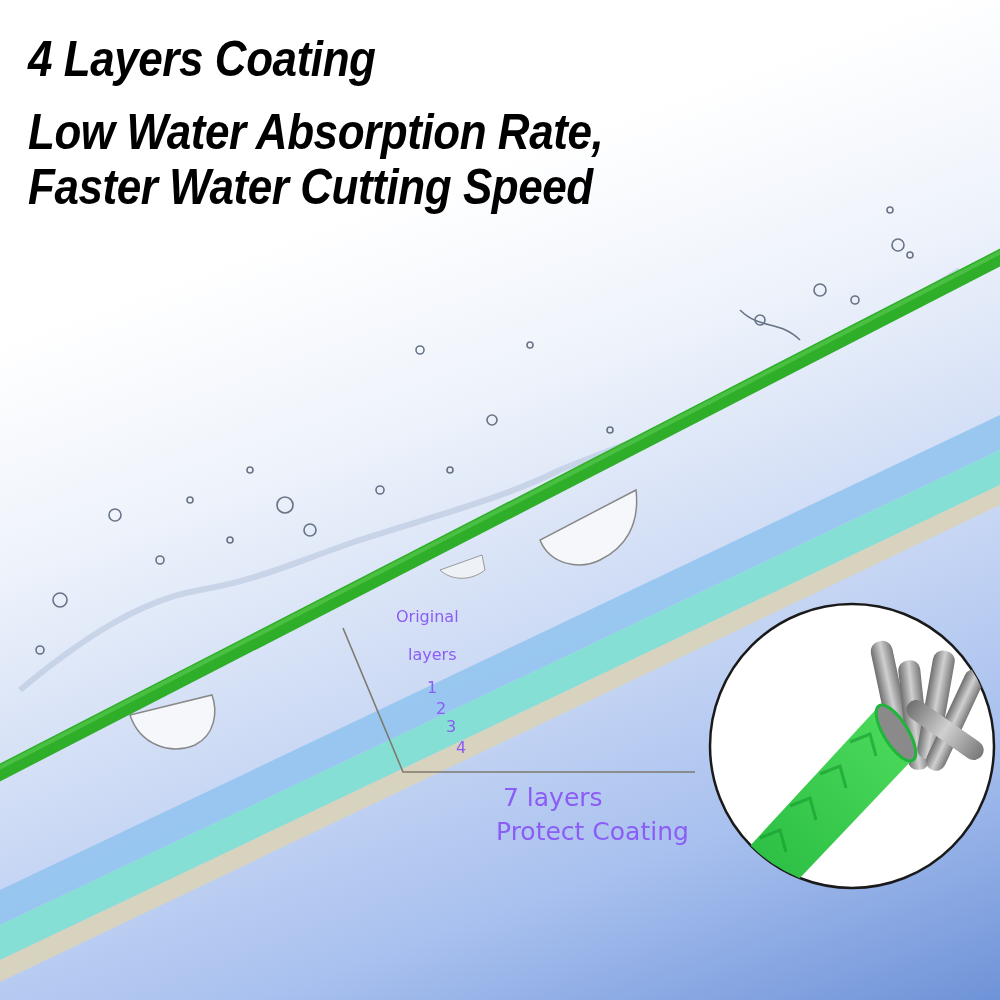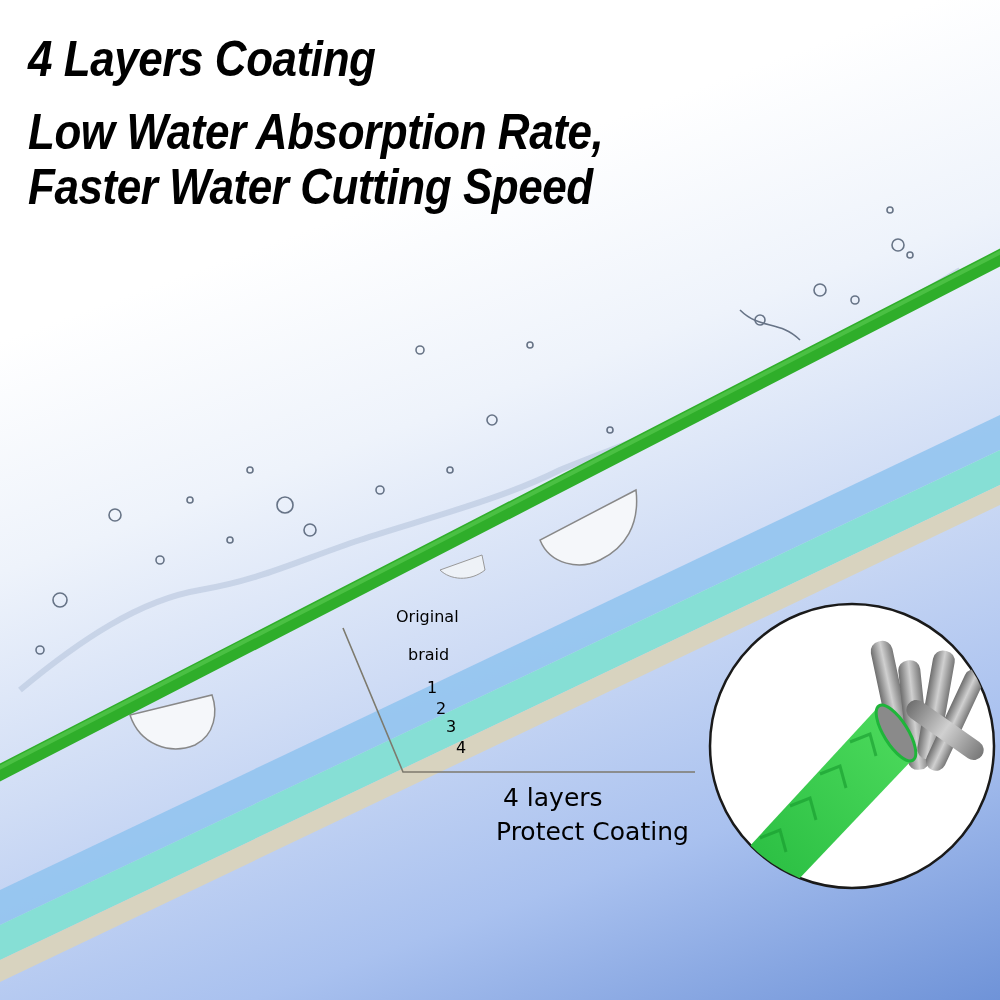--- a/index.html
+++ b/index.html
@@ -5,21 +5,21 @@
   html,body{margin:0;padding:0;}
   body{width:1000px;height:1000px;overflow:hidden;position:relative;
     background:linear-gradient(160deg,#ffffff 0%,#ffffff 25%,#eef3fb 42%,#cfdcf5 60%,#a9c1ef 80%,#6f93d8 100%);
     font-family:"Liberation Sans",sans-serif;}
   .scene{position:absolute;left:0;top:0;width:1000px;height:1000px;}
   .headline{position:absolute;left:28px;margin:0;font-family:"Liberation Sans",sans-serif;font-weight:bold;
     font-style:italic;color:#000;letter-spacing:-0.5px;transform:scaleX(0.88);transform-origin:left center;white-space:nowrap;}
   .h1{top:30px;font-size:50px;}
   .h2{top:103px;font-size:50px;}
   .h3{top:158px;font-size:50px;}
-  .label{position:absolute;color:#000000;font-family:"DejaVu Sans",sans-serif;white-space:nowrap;}
+  .label{position:absolute;color:#8b5cf6;font-family:"DejaVu Sans",sans-serif;white-space:nowrap;}
   .lbl-orig{left:396px;top:607px;font-size:16px;}
   .lbl-braid{left:408px;top:645px;font-size:16px;}
   .n1{left:427px;top:678px;font-size:16px;}
   .n2{left:436px;top:699px;font-size:16px;}
   .n3{left:446px;top:717px;font-size:16px;}
   .n4{left:456px;top:738px;font-size:16px;}
   .cap1{left:503px;top:783px;font-size:25px;}
   .cap2{left:452px;top:817px;font-size:25px;margin-left:44px;}
 </style>
 </head>
@@ -113,19 +113,19 @@
       </g>
     </g>
   </g>
 </svg>
 
 <h1 class="headline h1">4 Layers Coating</h1>
 <h2 class="headline h2">Low Water Absorption Rate,</h2>
 <h2 class="headline h3">Faster Water Cutting Speed</h2>
 
 <div class="label lbl-orig">Original</div>
-<div class="label lbl-braid">braid</div>
+<div class="label lbl-braid">layers</div>
 <div class="label n1">1</div>
 <div class="label n2">2</div>
 <div class="label n3">3</div>
 <div class="label n4">4</div>
-<div class="label cap1">4 layers</div>
+<div class="label cap1">7 layers</div>
 <div class="label cap2">Protect Coating</div>
 
 </body></html>

